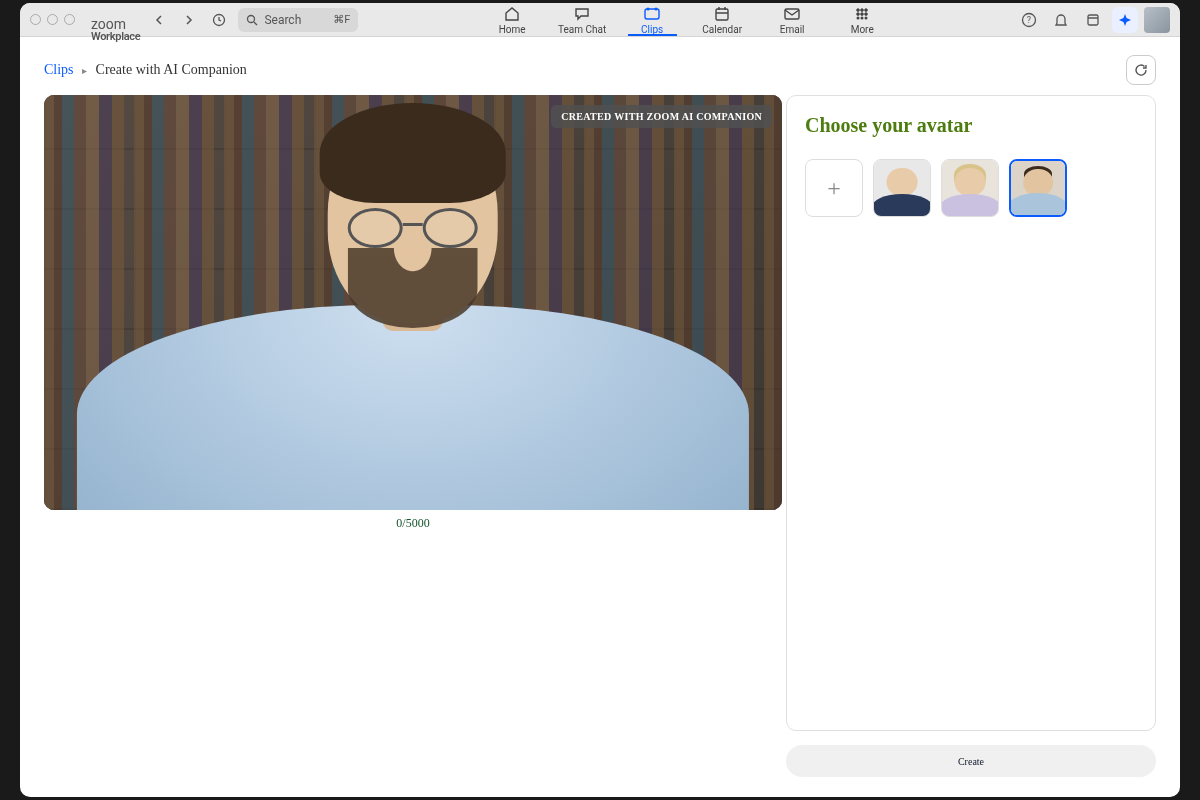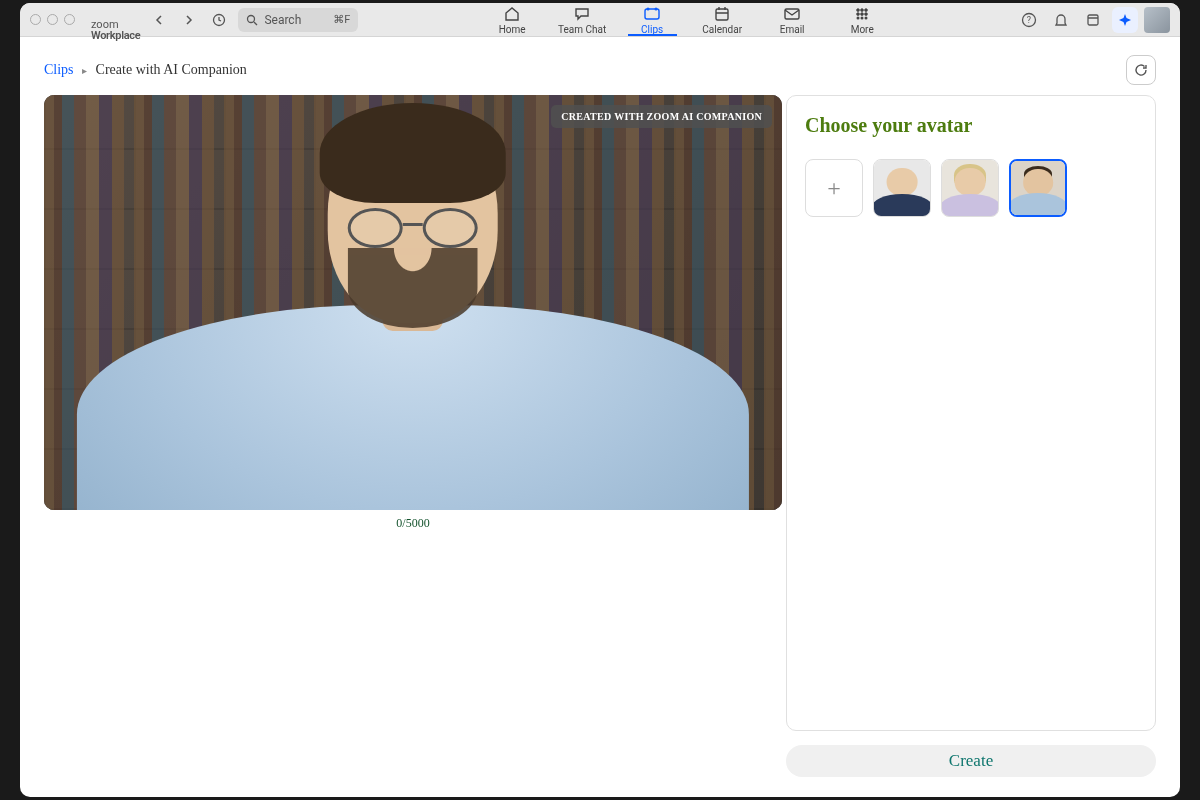--- a/index.html
+++ b/index.html
@@ -30,21 +30,21 @@
       align-items: center;
       padding: 0 10px;
       gap: 8px;
     }
     .traffic { display: flex; gap: 6px; margin-right: 8px; }
     .traffic span {
       width: 11px; height: 11px; border-radius: 50%;
       border: 1px solid #aaa;
     }
     .brand { font-size: 11px; line-height: 1; color: #555; }
-    .brand .line1 { font-size: 11px; margin-top: 20px; }
+    .brand .line1 { font-size: 14px; margin-top: 20px; }
     .brand .line2 { font-weight: 600; letter-spacing: -0.3px; }
     .navbtn {
       width: 22px; height: 22px; display: flex; align-items: center; justify-content: center;
       color: #555; cursor: pointer; border-radius: 4px;
     }
     .search {
       display: flex; align-items: center; gap: 6px;
       background: #d8d8d8; border-radius: 6px; height: 24px;
       padding: 0 8px; width: 120px; color: #555; font-size: 12px;
     }
@@ -199,21 +199,21 @@
     .av2 { background: #e8e4dc; }
     .av2 .mhead { background: #e8cba8; }
     .av2 .mhair { position: absolute; top: 8%; left: 22%; width: 56%; height: 40%; background: #d8c488; border-radius: 50% 50% 30% 30%; }
     .av2 .mbody { background: #cac0e0; }
     .av3 { background: #dcd4c8; }
     .av3 .mhead { background: #e3c4a0; }
     .av3 .mhair3 { position: absolute; top: 10%; left: 24%; width: 52%; height: 30%; background: #3a2b1c; border-radius: 50% 50% 20% 20%; }
     .av3 .mbody { background: #aac4dc; }
     .create-btn {
       margin-top: 14px; height: 32px; border-radius: 16px;
-      background: #f0f0f0; color: #0f766e; font-size: 17px;
+      background: #f0f0f0; color: #0f172a; font-size: 10px;
       display: flex; align-items: center; justify-content: center;
       cursor: not-allowed;
     }
     svg { display: block; }
   </style>
 </head>
 <body>
 
 <div class="window">
   <div class="titlebar">

